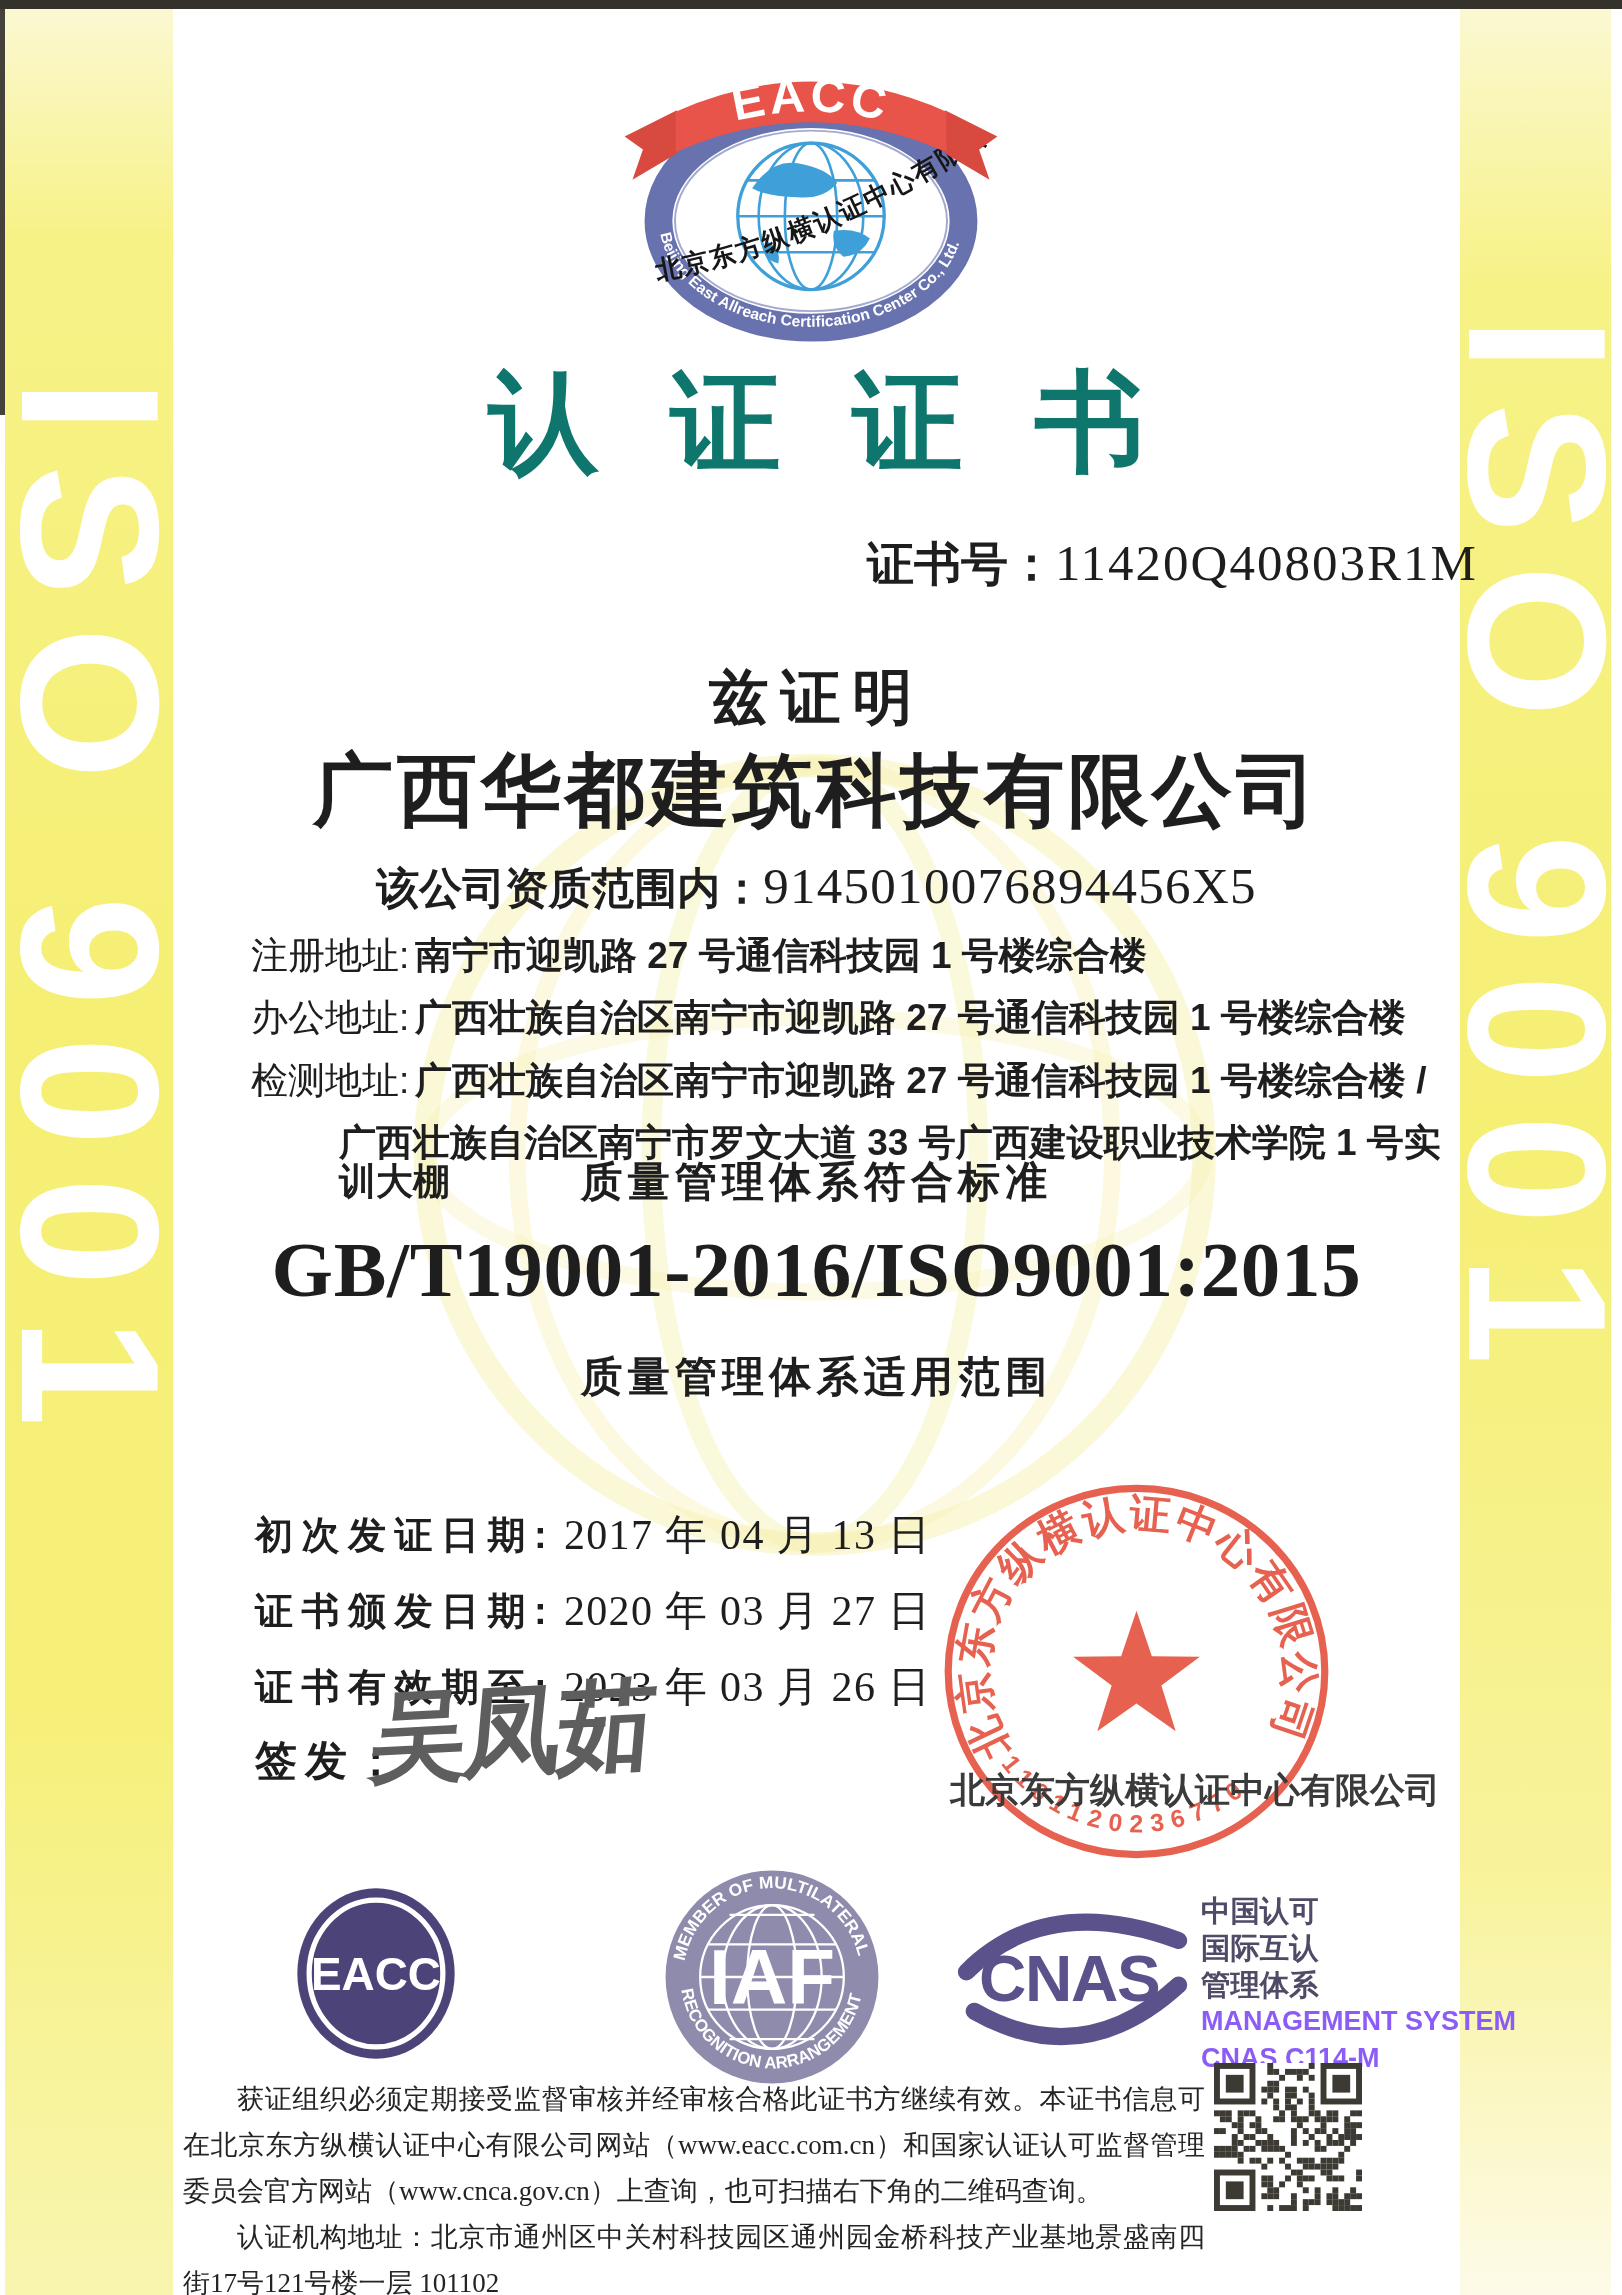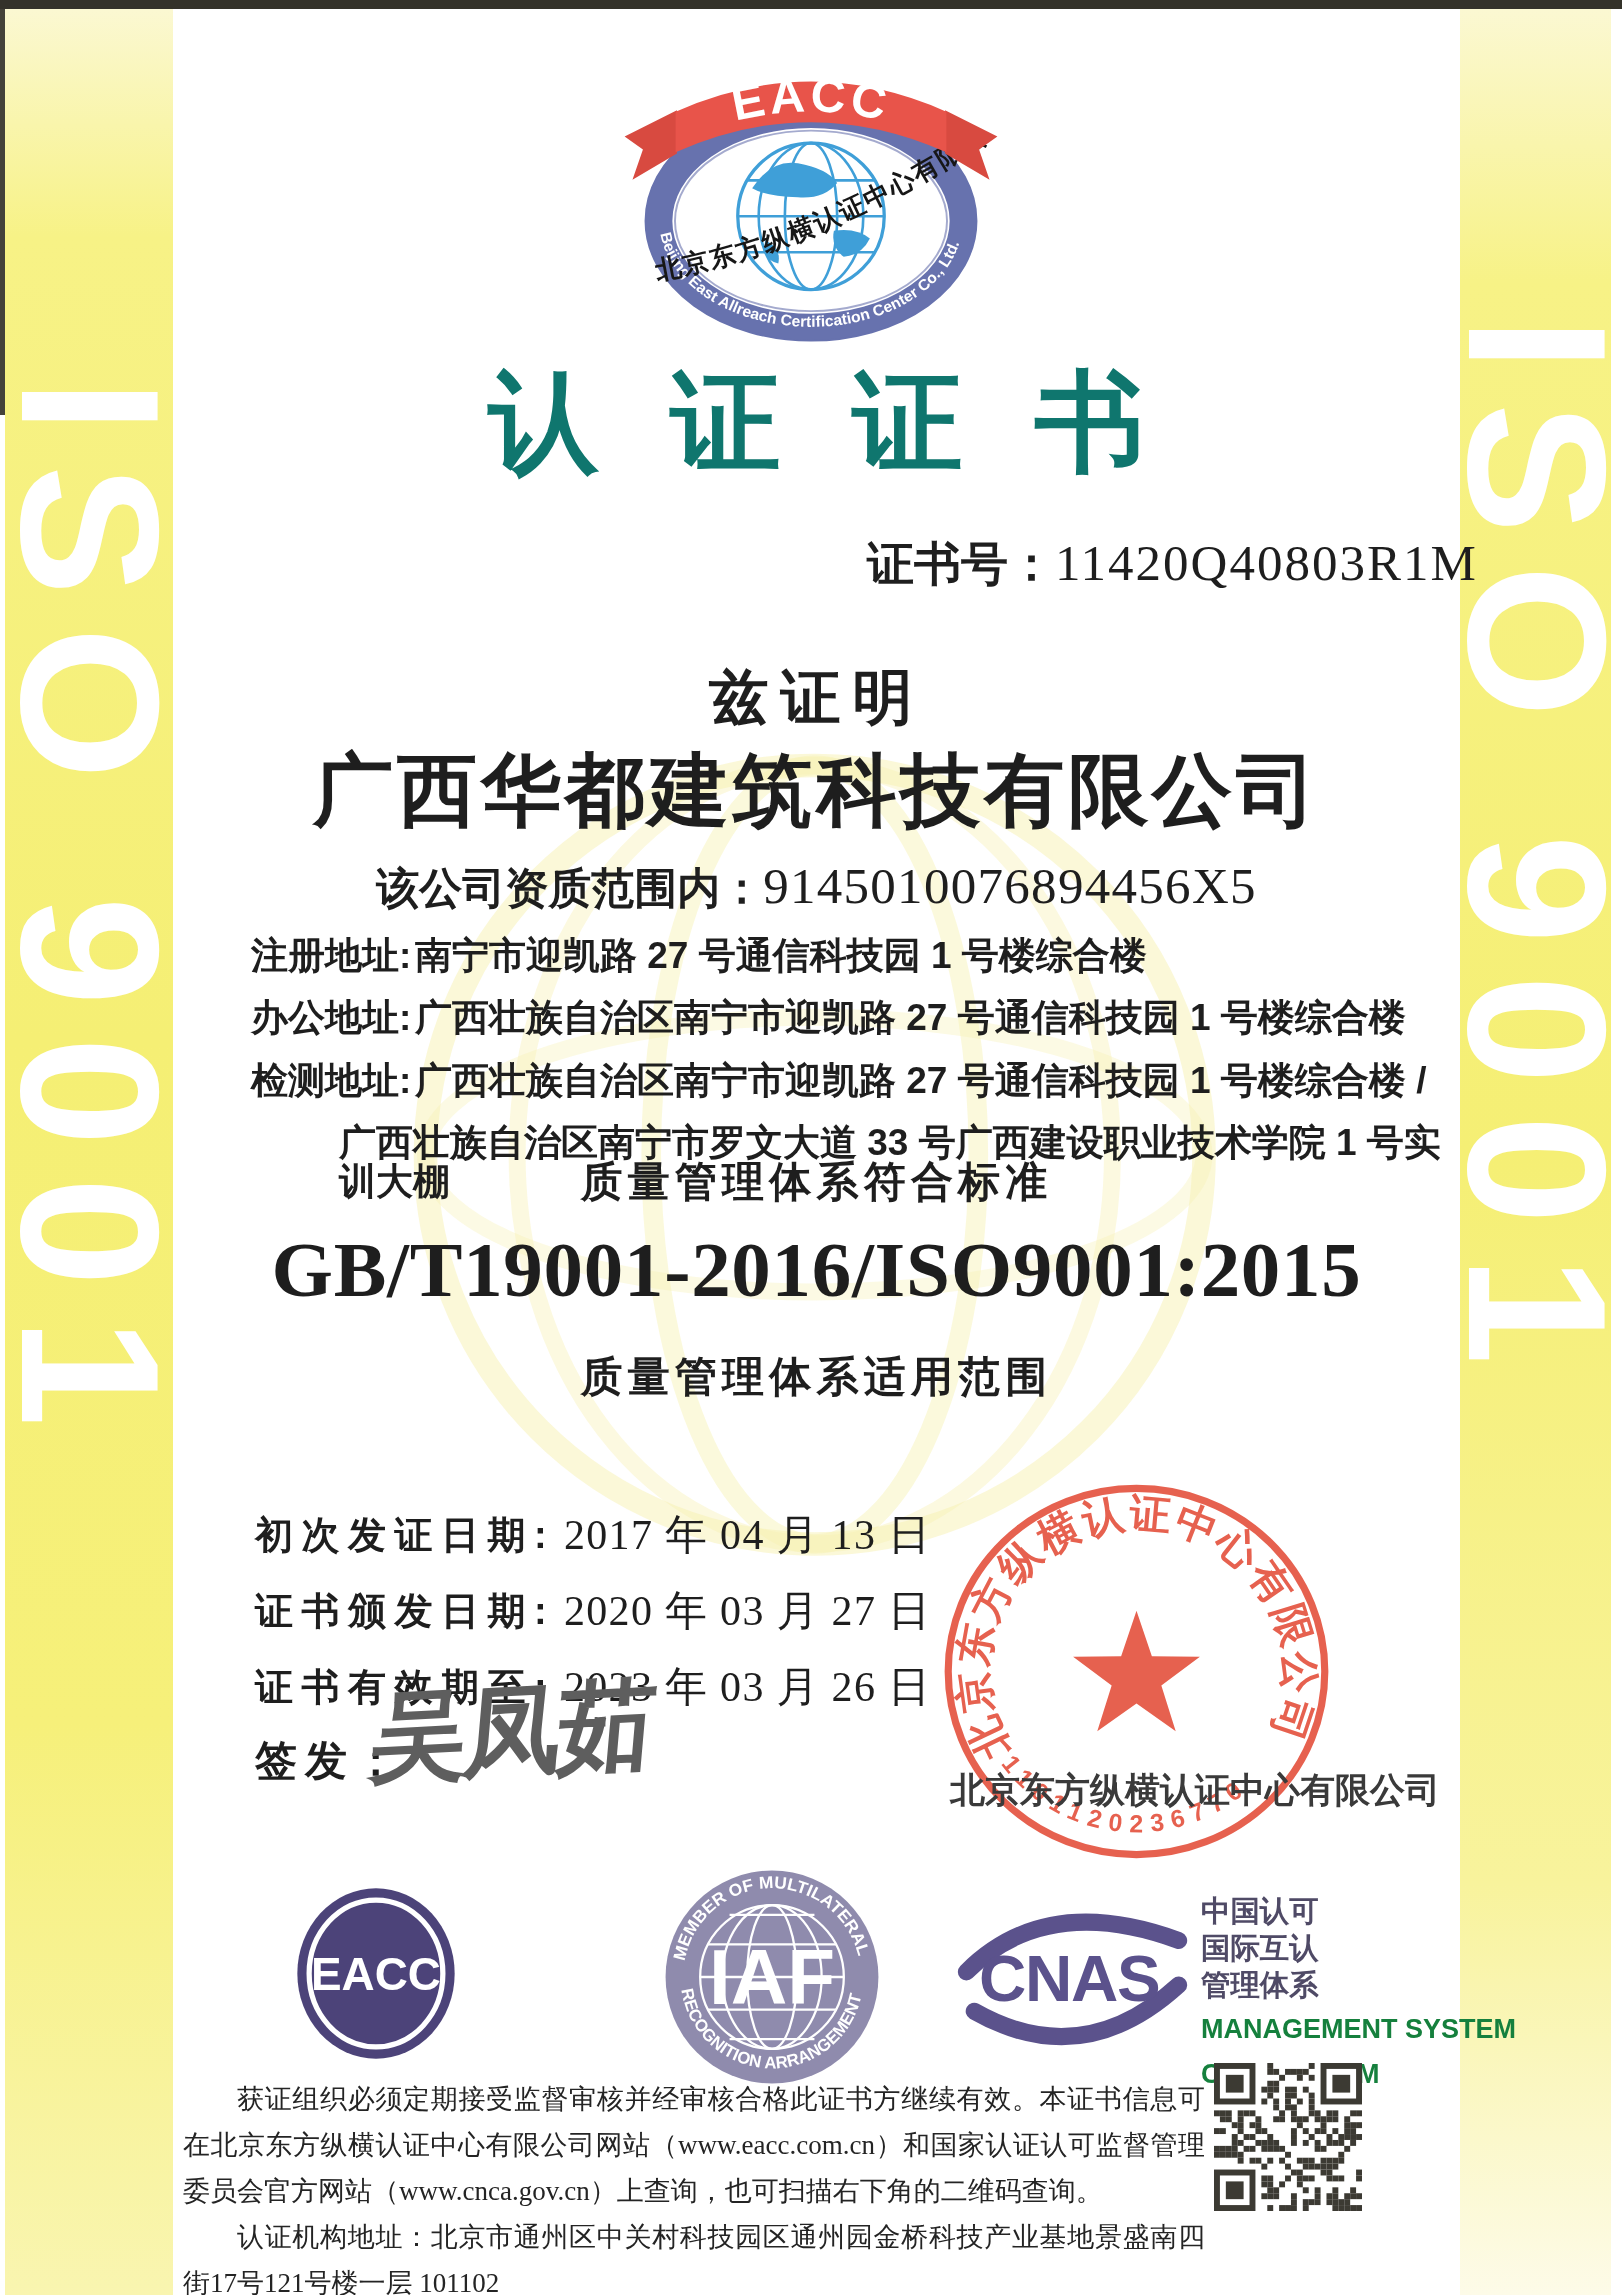--- a/index.html
+++ b/index.html
@@ -33,21 +33,21 @@
   .statement{left:196px;top:658px;width:1241px;text-align:center;
     font-size:60px;font-weight:700;letter-spacing:11.8px;font-family:"Liberation Sans",sans-serif;}
   .company{left:196px;top:738px;width:1241px;text-align:center;
     font-size:80px;font-weight:700;letter-spacing:3.9px;font-family:"Liberation Sans",sans-serif;}
   .credit{left:196px;top:857px;width:1241px;text-align:center;white-space:nowrap;}
   .credit .lbl{font-size:43px;font-weight:700;font-family:"Liberation Sans",sans-serif;}
   .credit .val{font-size:51px;letter-spacing:1.3px;}
 
   .addr{left:251px;top:937px;width:1197px;font-family:"Liberation Sans",sans-serif;}
   .addr-row{display:flex;margin-bottom:23.6px;font-size:37px;line-height:1.05;}
-  .addr-row .lbl{flex:none;width:164px;font-weight:700;}
+  .addr-row .lbl{flex:none;width:164px;font-weight:400;}
   .addr-row .val{font-weight:600;}
   .addr-row.cont{padding-left:88px;}
 
   .sec-title{left:196px;top:0;width:1241px;text-align:center;font-size:42px;font-weight:700;
     letter-spacing:5.2px;font-family:"Liberation Sans",sans-serif;}
   .t-conform{top:1154px;}
   .standard{left:196px;top:1225px;width:1241px;text-align:center;
     font-size:79px;font-weight:700;letter-spacing:0.7px;}
   .t-scope{top:1349px;}
   .scope{left:196px;top:1404px;width:1241px;text-align:center;
@@ -63,21 +63,21 @@
     font-family:"Liberation Sans",sans-serif;}
   .signature{left:370px;top:1667px;font-size:98px;font-weight:700;color:#5e5e5e;
     transform:rotate(-3deg) skewX(-8deg);letter-spacing:-3.9px;z-index:6;}
 
   .stamp{z-index:5;opacity:.9;}
   .issuer{left:950px;top:1767px;font-size:35px;font-weight:600;color:#3a3a3a;z-index:6;
     font-family:"Liberation Sans",sans-serif;white-space:nowrap;}
 
   .cnas-block{left:1201px;top:1892px;z-index:3;font-family:"Liberation Sans",sans-serif;}
   .cnas-block .cn{font-size:29.4px;font-weight:600;color:#4f4a66;line-height:37px;}
-  .cnas-block .en{font-size:27px;font-weight:600;color:#15803d;line-height:37px;white-space:nowrap;margin-top:8px;}
+  .cnas-block .en{font-size:27px;font-weight:600;color:#8b5cf6;line-height:37px;white-space:nowrap;}
 
   .footer{left:183px;top:2076px;width:1022px;font-size:27px;line-height:46px;
     text-align:justify;color:#242424;}
   .footer p{margin:0;text-indent:2em;}
 </style>
 </head>
 <body>
 
 <div class="page">
 

